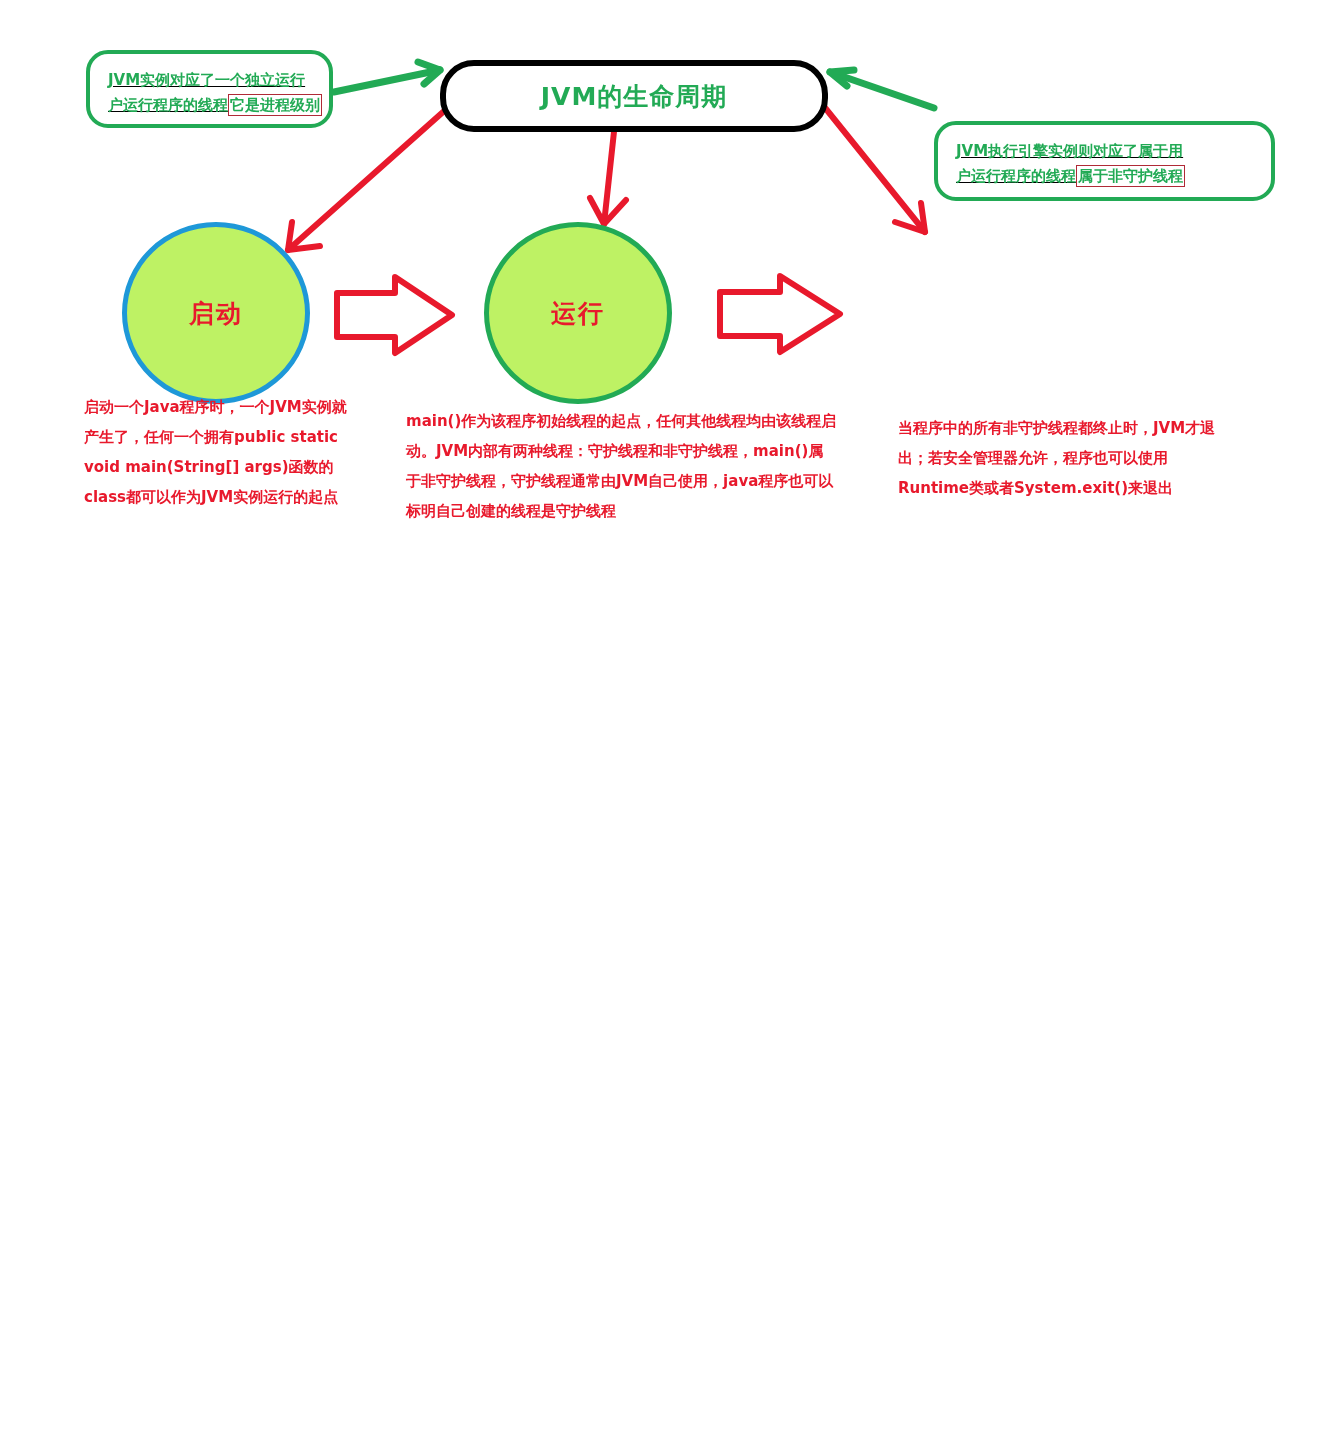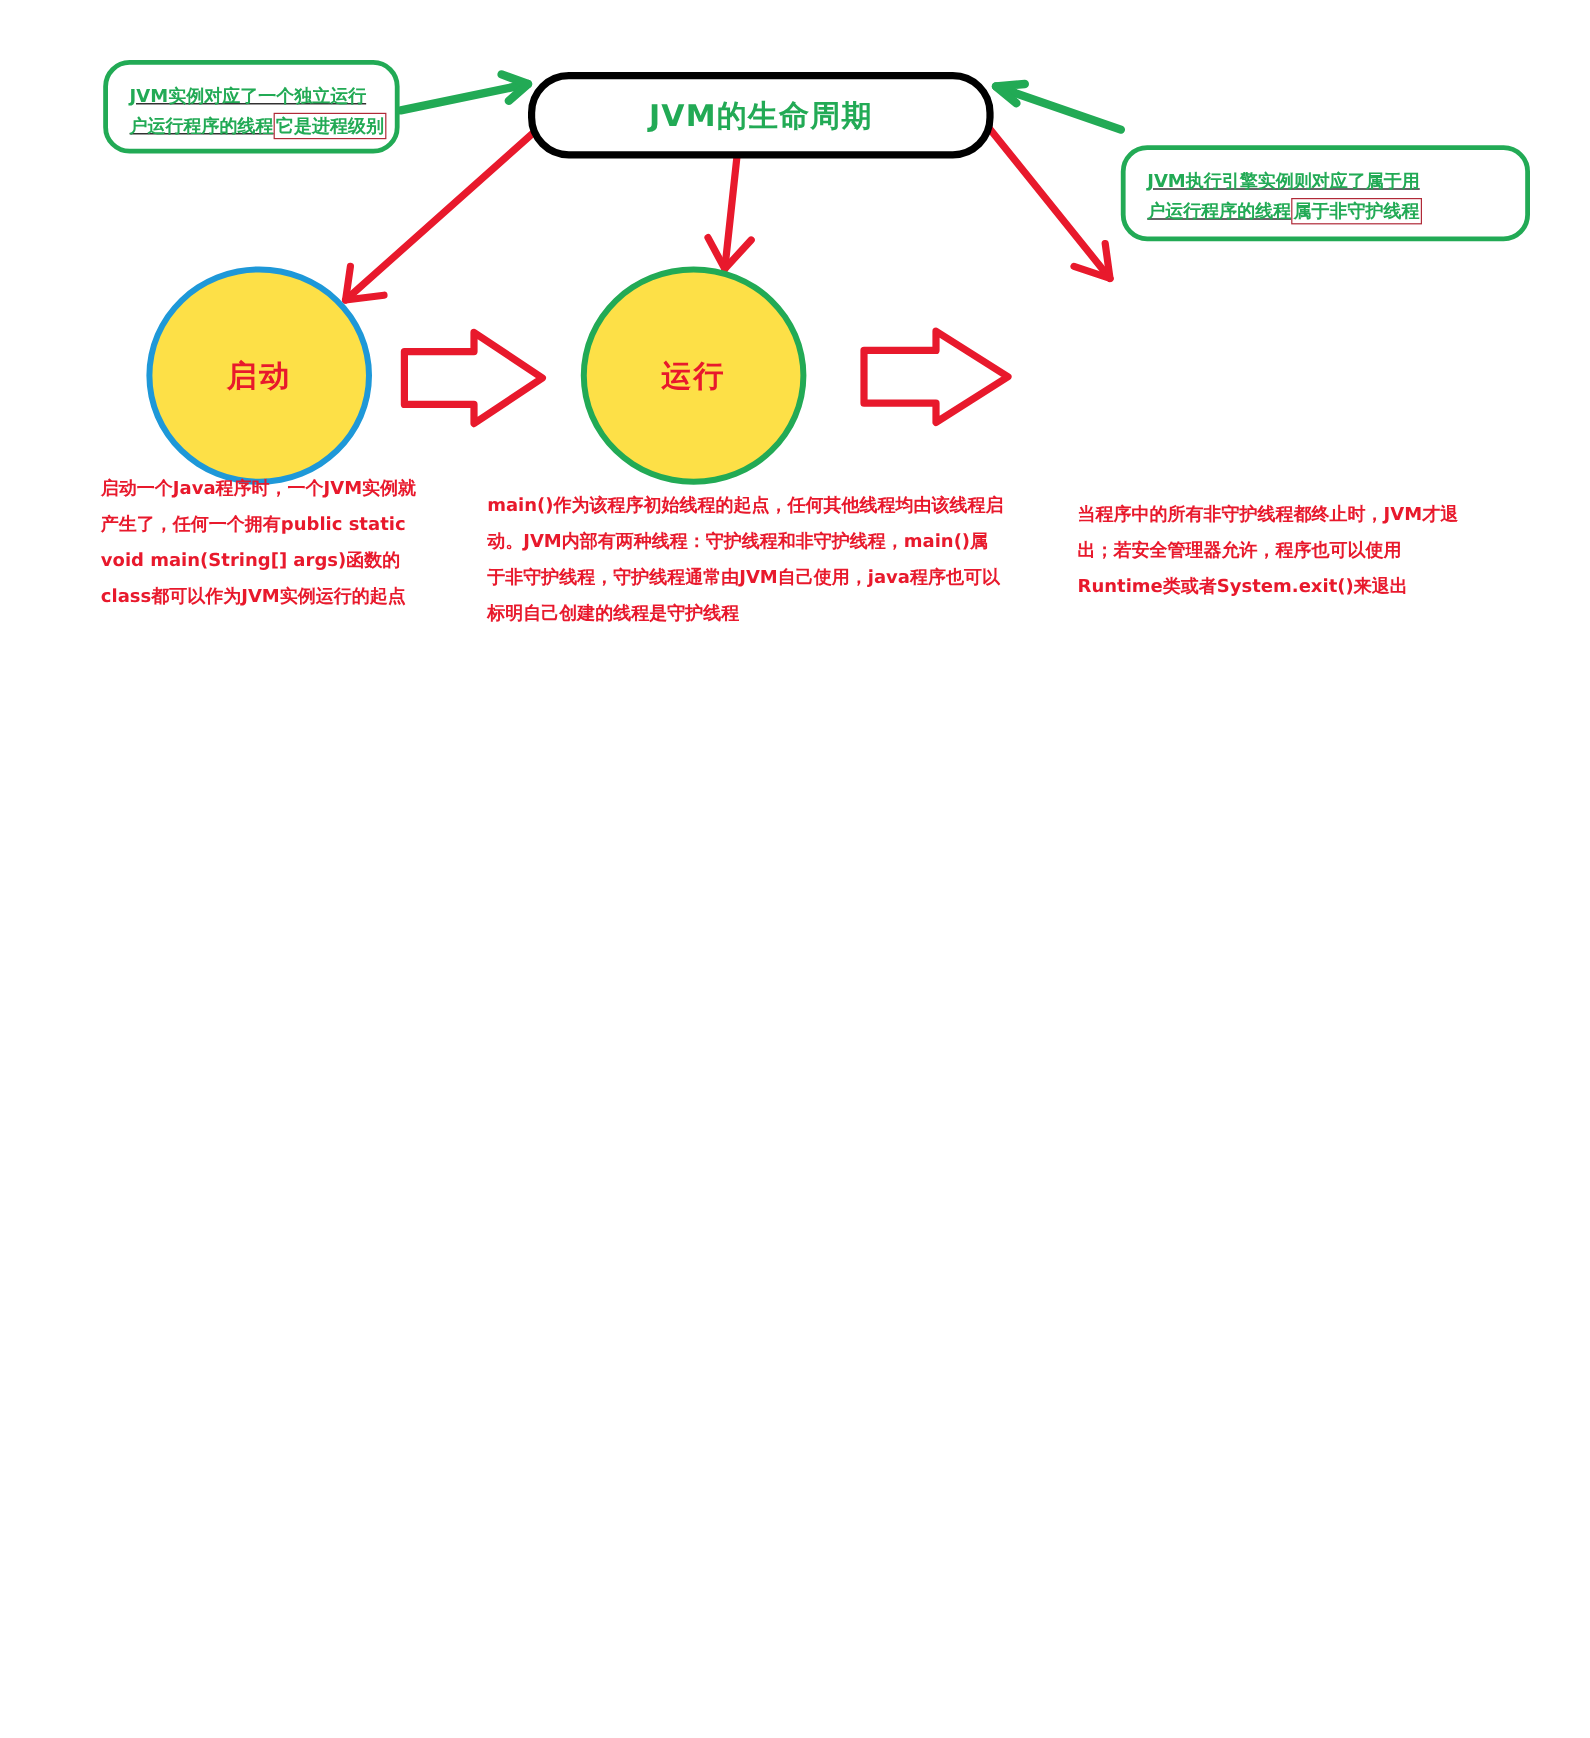--- a/index.html
+++ b/index.html
@@ -87,21 +87,21 @@
     padding: 0 1px;
     display: inline-block;
     line-height: 20px;
     text-align: center;
   }
 
   
   .circle {
     position: absolute;
     border-radius: 50%;
-    background: #fde047;
+    background: #bef264;
     box-sizing: border-box;
     display: flex;
     align-items: center;
     justify-content: center;
   }
   .circle-label {
     color: #e8192c;
     font-size: 25px;
     font-weight: bold;
     letter-spacing: 2px;

